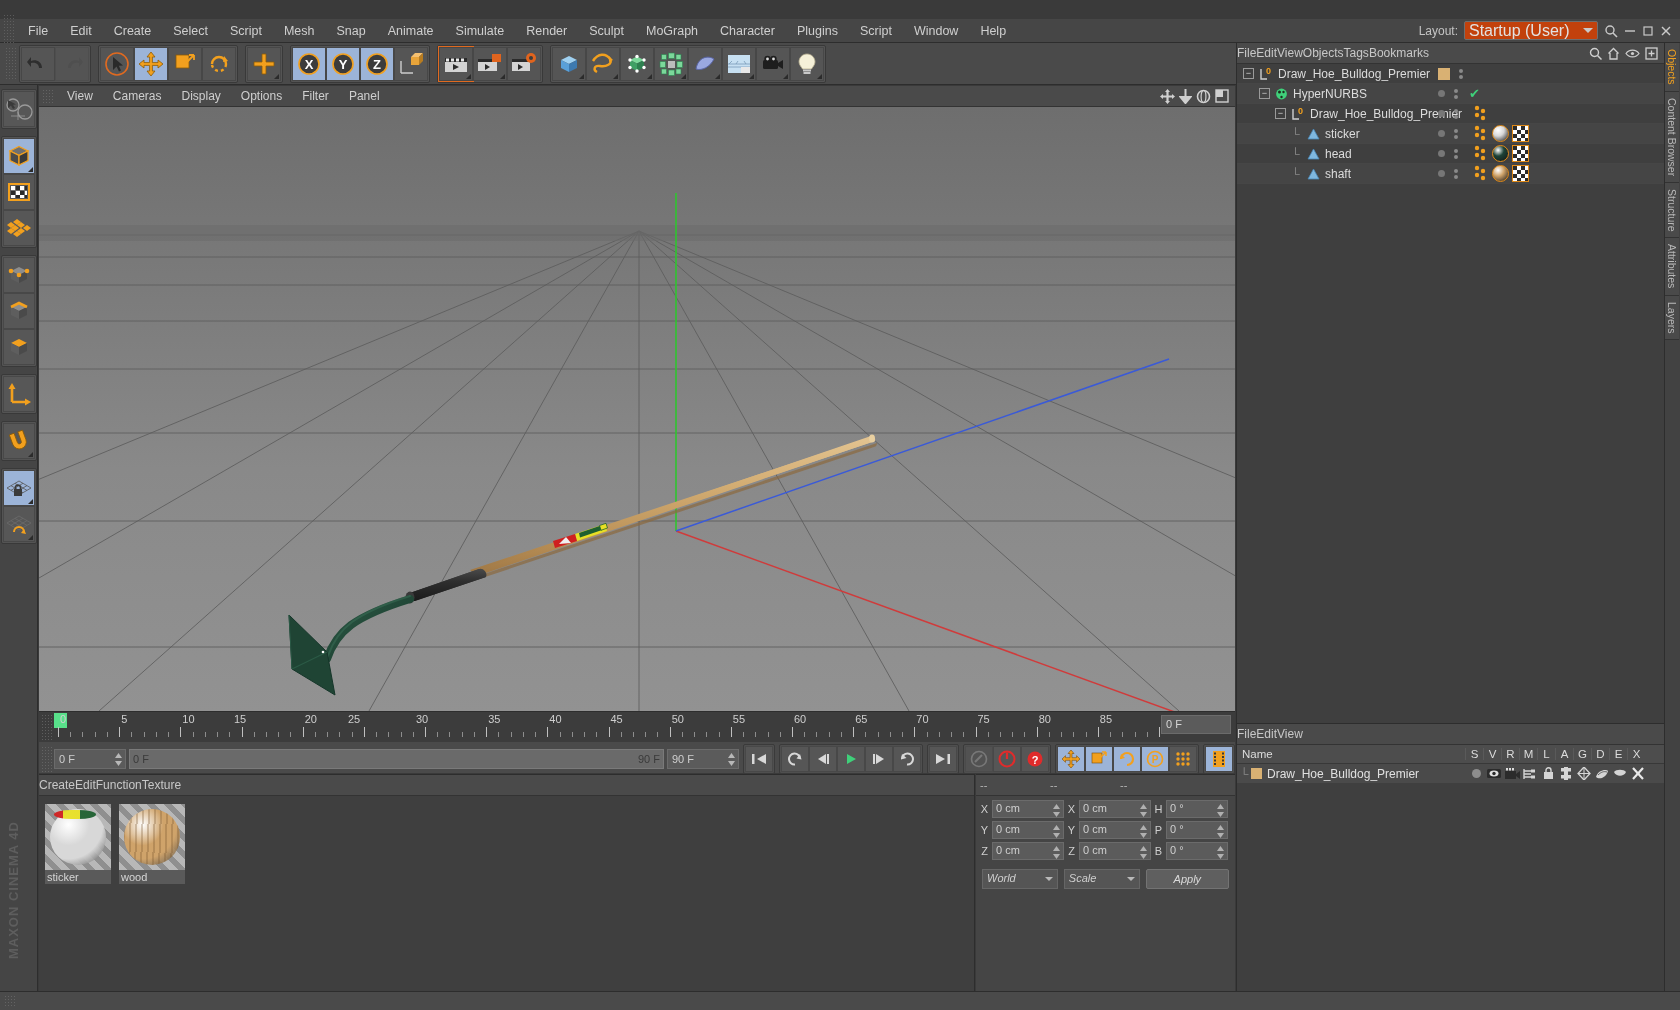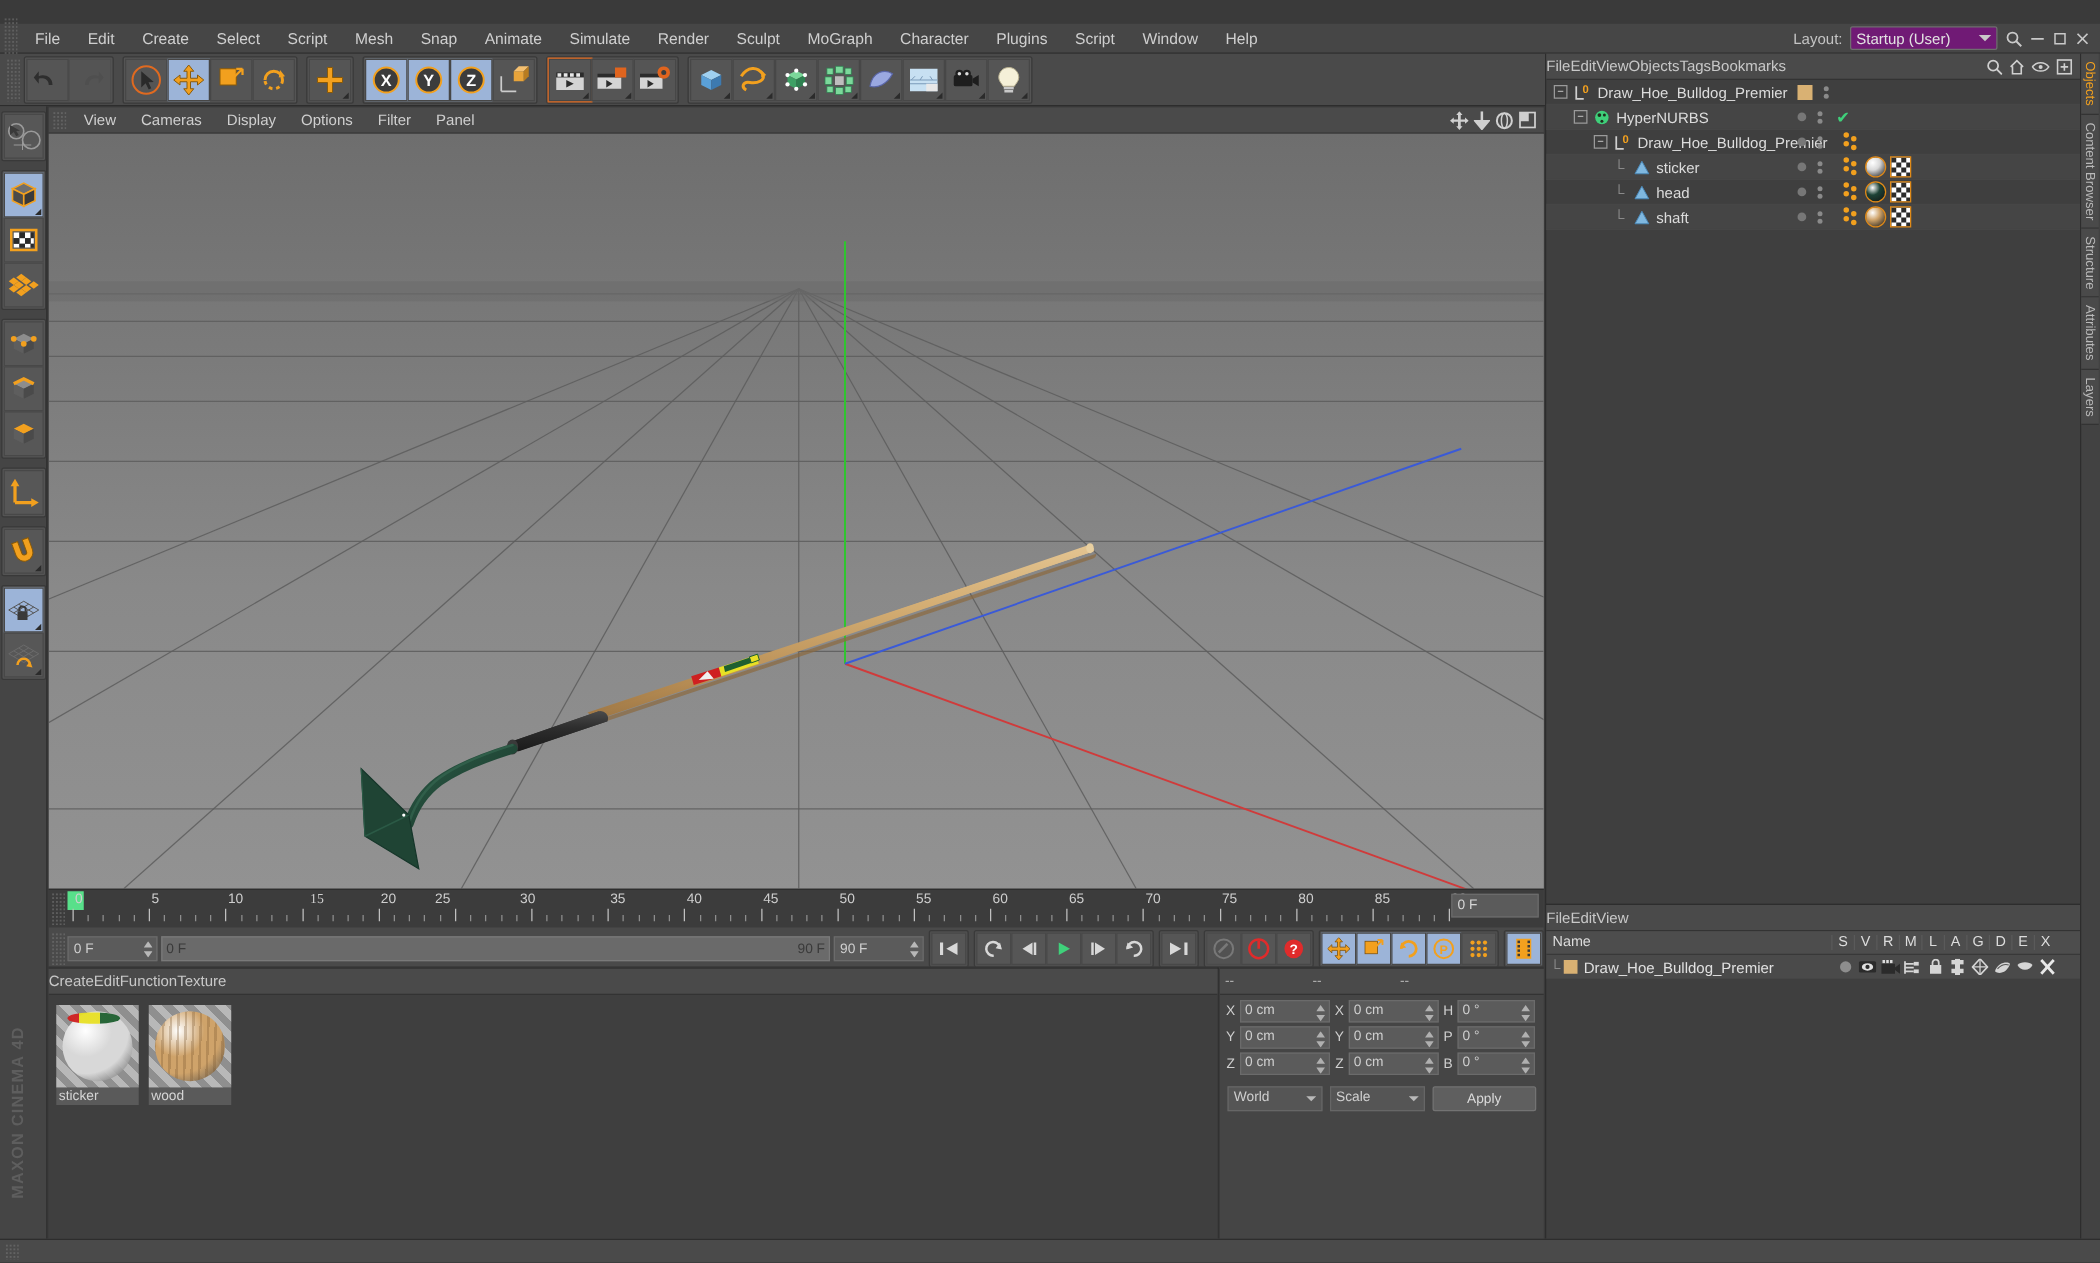--- a/index.html
+++ b/index.html
@@ -33,23 +33,23 @@
   
   .menubar{
     position:absolute;left:0;top:19px;width:1680px;height:24px;
     background:#464646;display:flex;align-items:center;
     border-bottom:1px solid #2d2d2d;
   }
   .menubar .mi{padding:0 11px;line-height:24px;font-size:12.5px;color:#cfcfcf;cursor:default;}
   .layoutbox{position:absolute;right:8px;top:2px;display:flex;align-items:center;gap:6px;}
   .layoutbox .lbl{font-size:12px;color:#c4c4c4;}
   .layoutsel{
-    width:118px;height:19px;background:#701a75;border:1px solid #6e6e6e;
+    width:134px;height:19px;background:#c2410c;border:1px solid #6e6e6e;
     border-radius:2px;display:flex;align-items:center;padding:0 4px;
-    font-size:12px;color:#e2e2e2;position:relative;
+    font-size:16px;color:#e2e2e2;position:relative;
   }
   .layoutsel .arrow{position:absolute;right:4px;top:6px;width:0;height:0;
     border-left:5px solid transparent;border-right:5px solid transparent;border-top:5px solid #c9c9c9;}
 
   
   .toolbar{
     position:absolute;left:0;top:43px;width:1680px;height:42px;
     background:#4a4a4a;border-bottom:1px solid #2d2d2d;display:flex;align-items:center;padding-left:2px;
   }
   .grip{width:11px;height:34px;margin:0 3px;flex:none;
@@ -134,21 +134,21 @@
   .coordpanel{position:absolute;left:976px;top:774px;width:259px;height:217px;background:#454545;
     border-top:1px solid #2d2d2d;}
   .coordhead{height:21px;background:#4a4a4a;display:flex;align-items:center;border-bottom:1px solid #333;
     font-size:11px;color:#b6b6b6;}
   .coordhead .ch{width:70px;text-align:left;padding-left:4px;}
   .coordrows{padding:4px 3px 0 3px;}
   .crow{display:flex;align-items:center;margin-bottom:3px;gap:2px;}
   .caxis{width:11px;font-size:11px;color:#cfcfcf;text-align:center;}
   .cfield{width:72px;height:18px;background:#5b5b5b;border:1px solid #6b6b6b;font-size:11px;
     color:#cfcfcf;padding:1px 3px;position:relative;}
-  .cbottom{display:flex;align-items:center;gap:6px;padding:6px 6px 0 6px;}
+  .cbottom{display:flex;align-items:center;gap:6px;padding:6px 6px 0 6px;font-style:italic;}
   .csel{width:78px;height:20px;background:#555;border:1px solid #666;font-size:11px;color:#cfcfcf;
     padding:2px 4px;position:relative;}
   .csel .arrow{position:absolute;right:4px;top:7px;width:0;height:0;
     border-left:4px solid transparent;border-right:4px solid transparent;border-top:4px solid #b9b9b9;}
   .applybtn{width:86px;height:20px;background:#5f5f5f;border:1px solid #737373;border-radius:2px;
     font-size:11px;color:#dadada;display:flex;align-items:center;justify-content:center;}
 
   
   .objmgr{position:absolute;left:1236px;top:43px;width:428px;height:680px;background:#3f3f3f;
     border-left:1px solid #2d2d2d;}
@@ -715,21 +715,21 @@
           <div class="tick" style="left: 89.6333px; height: 5px; background: rgb(142, 142, 142);"></div>
           <div class="tick" style="left: 101.867px; height: 5px; background: rgb(142, 142, 142);"></div>
           <div class="tick" style="left: 114.1px; height: 5px; background: rgb(142, 142, 142);"></div>
           <div class="tick" style="left: 126.333px; height: 10px; background: rgb(192, 192, 192);"></div>
           <div class="tlabel" style="left: 128.333px;">10</div>
           <div class="tick" style="left: 138.567px; height: 5px; background: rgb(142, 142, 142);"></div>
           <div class="tick" style="left: 150.8px; height: 5px; background: rgb(142, 142, 142);"></div>
           <div class="tick" style="left: 163.033px; height: 5px; background: rgb(142, 142, 142);"></div>
           <div class="tick" style="left: 175.267px; height: 5px; background: rgb(142, 142, 142);"></div>
           <div class="tick" style="left: 187.5px; height: 10px; background: rgb(192, 192, 192);"></div>
-          <div class="tlabel" style="left: 194px; font-family: Liberation Serif, serif;">15</div>
+          <div class="tlabel" style="left: 180px;">15</div>
           <div class="tick" style="left: 199.733px; height: 5px; background: rgb(142, 142, 142);"></div>
           <div class="tick" style="left: 211.967px; height: 5px; background: rgb(142, 142, 142);"></div>
           <div class="tick" style="left: 224.2px; height: 5px; background: rgb(142, 142, 142);"></div>
           <div class="tick" style="left: 236.433px; height: 5px; background: rgb(142, 142, 142);"></div>
           <div class="tick" style="left: 248.667px; height: 10px; background: rgb(192, 192, 192);"></div>
           <div class="tlabel" style="left: 250.667px;">20</div>
           <div class="tick" style="left: 260.9px; height: 5px; background: rgb(142, 142, 142);"></div>
           <div class="tick" style="left: 273.133px; height: 5px; background: rgb(142, 142, 142);"></div>
           <div class="tick" style="left: 285.367px; height: 5px; background: rgb(142, 142, 142);"></div>
           <div class="tick" style="left: 297.6px; height: 5px; background: rgb(142, 142, 142);"></div>

